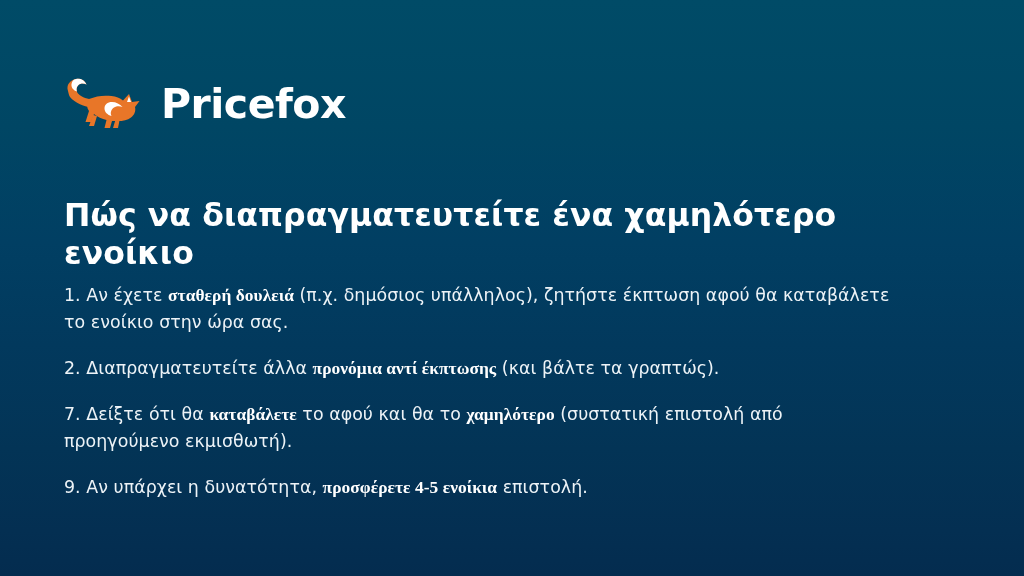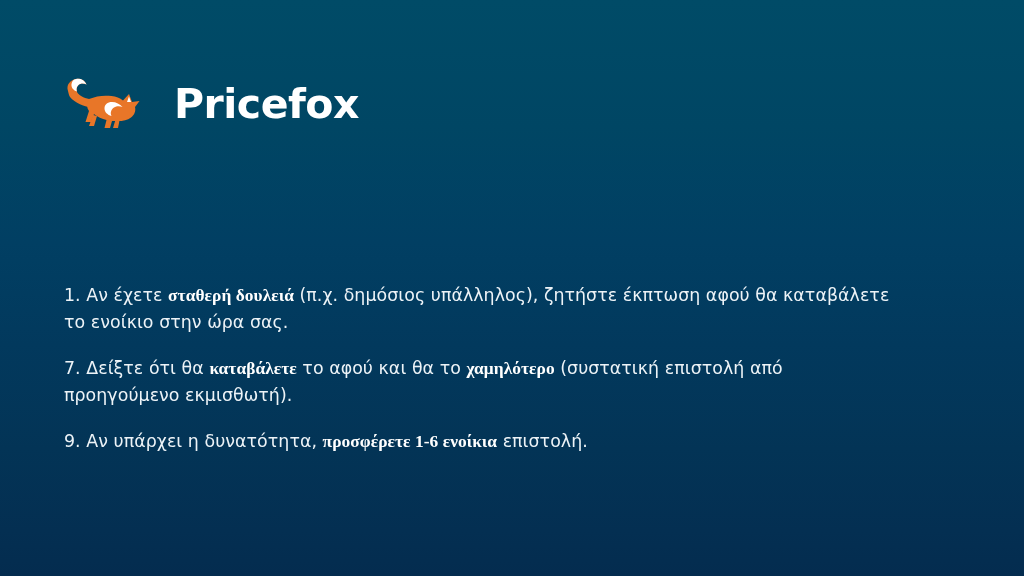--- a/index.html
+++ b/index.html
@@ -27,21 +27,21 @@
   }
 
   
   #logo {
     position: absolute;
     left: 64px;
     top: 74px;
     height: 58px;
     display: flex;
     align-items: center;
-    gap: 28px;
+    gap: 15px;
   }
   #logo-mark {
     width: 82px;
     height: 54px;
     display: block;
     flex: 0 0 auto;
   }
   #logo-word {
     color: #ffffff;
     font-size: 41px;
@@ -116,20 +116,22 @@
 
       <path d="M130 41 L134 52 L126 52 Z" fill="#ffffff"></path>
 
       <path d="M112 84 L108 104 L98 104 L104 84 Z" fill="#e87628"></path>
 
       <path d="M66 80 L60 100 L50 100 L58 78 Z" fill="#e87628"></path>
     </svg>
     <span id="logo-word">Pricefox</span>
   </div>
 
+  <h1 id="title">Πώς να διαπραγματευτείτε ένα χαμηλότερο ενοίκιο</h1>
 
   <ul id="body-list">
     <li class="body-item"><span>1. Αν έχετε </span><b>σταθερή δουλειά</b><span> (π.χ. δημόσιος υπάλληλος), ζητήστε έκπτωση αφού θα καταβάλετε το ενοίκιο στην ώρα σας.</span></li>
+    <li class="body-item"><span>2. Διαπραγματευτείτε άλλα </span><b>προνόμια αντί έκπτωσης</b><span> (και βάλτε τα γραπτώς).</span></li>
     <li class="body-item"><span>7. Δείξτε ότι θα </span><b>καταβάλετε</b><span> το αφού και θα το </span><b>χαμηλότερο</b><span> (συστατική επιστολή από προηγούμενο εκμισθωτή).</span></li>
-    <li class="body-item"><span>9. Αν υπάρχει η δυνατότητα, </span><b>προσφέρετε 1-6 ενοίκια</b><span> επιστολή.</span></li>
+    <li class="body-item"><span>9. Αν υπάρχει η δυνατότητα, </span><b>προσφέρετε 4-5 ενοίκια</b><span> επιστολή.</span></li>
   </ul>
 
 </div>
 
 </body></html>

